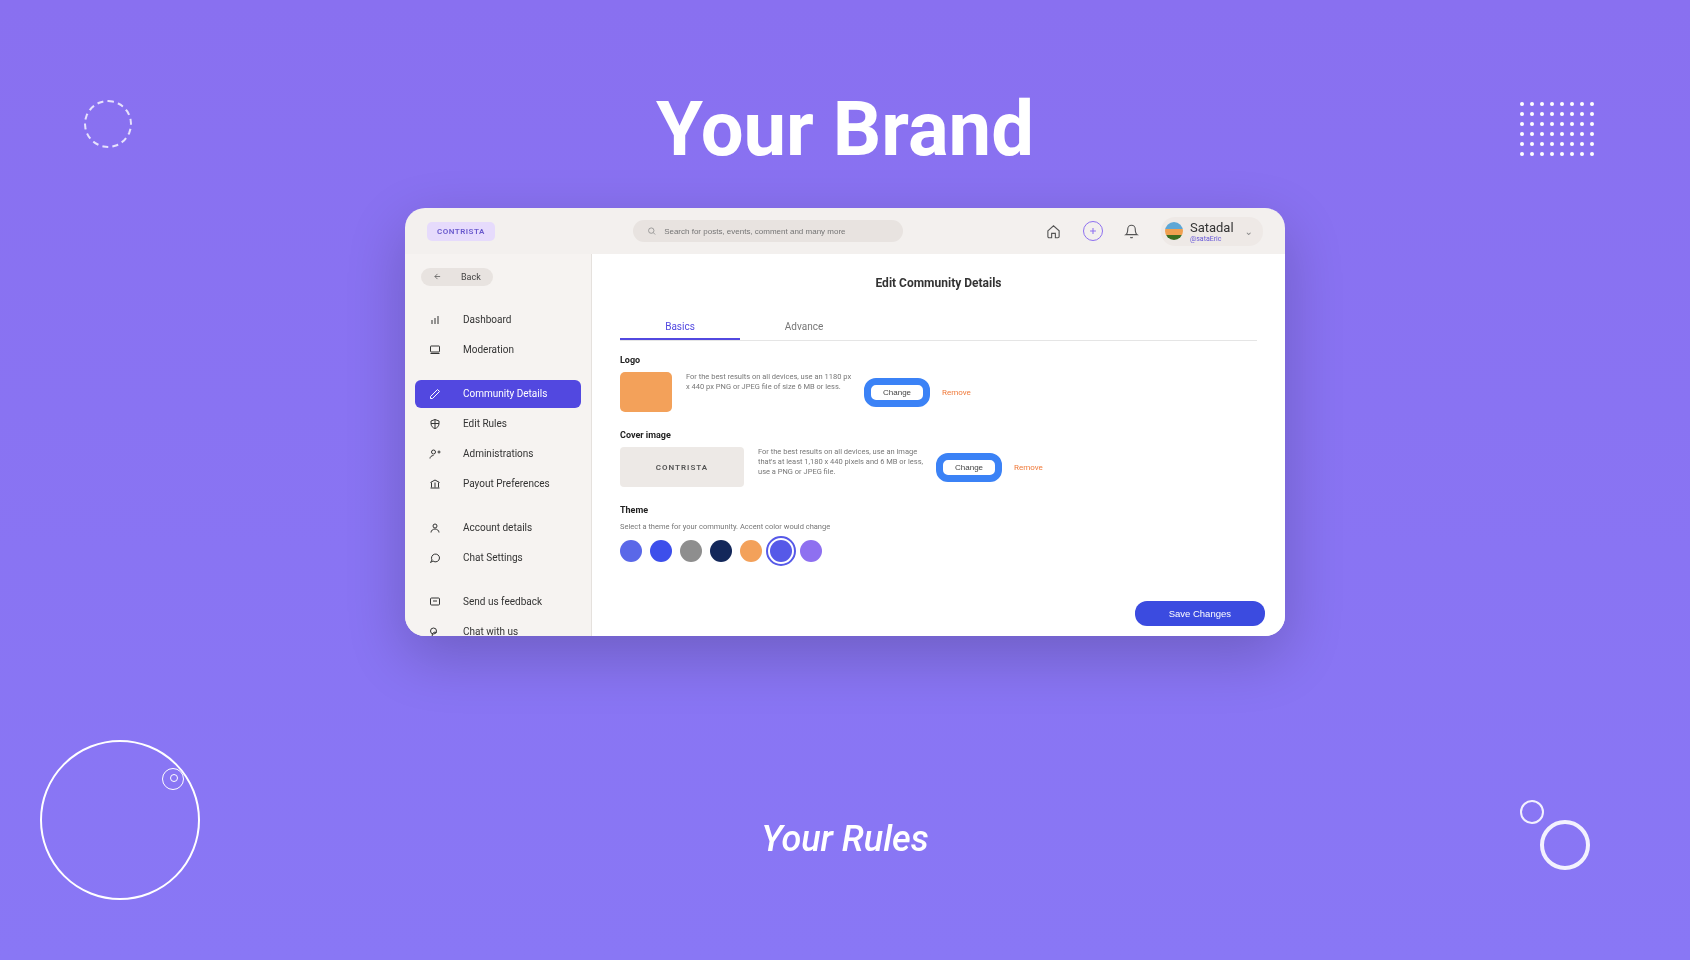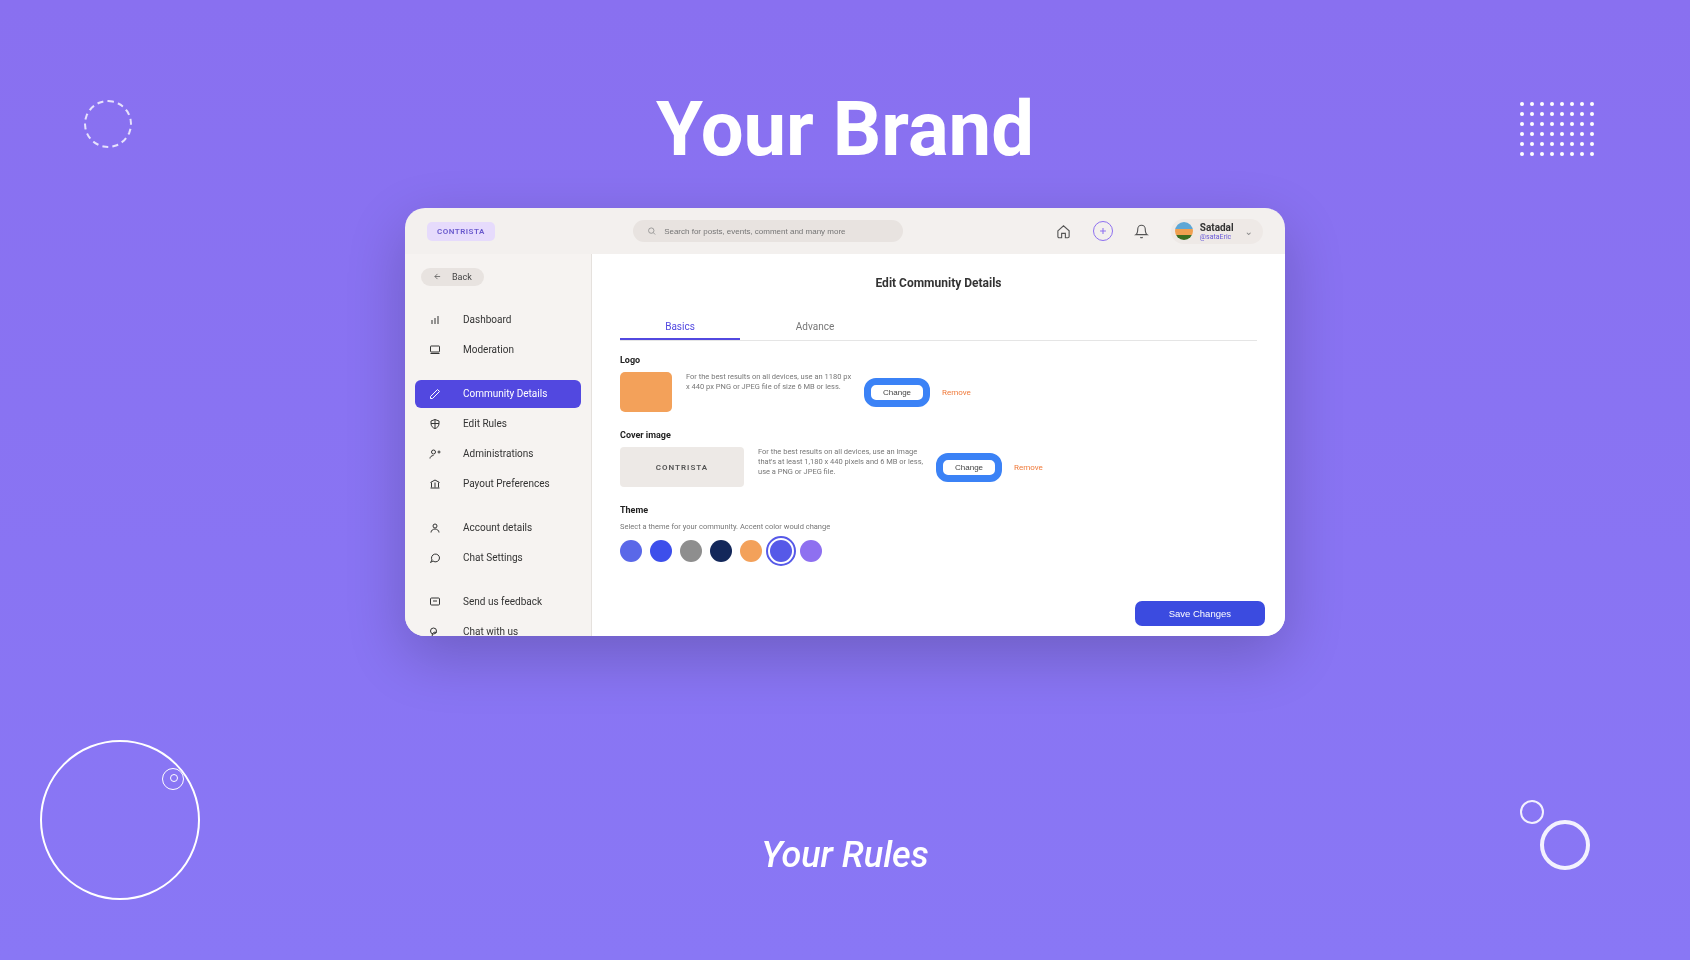--- a/index.html
+++ b/index.html
@@ -18,21 +18,21 @@
   text-align: center;
   margin-top: 84px;
 }
 .hero-subtitle {
   color: #fff;
   font-size: 36px;
   font-style: italic;
   font-weight: 500;
   text-align: center;
   position: absolute;
-  bottom: 84px;
+  bottom: 100px;
   width: 100%;
 }
 .deco-dotted-circle {
   position: absolute;
   top: 100px; left: 84px;
   width: 48px; height: 48px;
   border: 2px dashed #fff;
   border-radius: 50%;
   opacity: 0.8;
 }
@@ -151,33 +151,33 @@
 .user-chip {
   display: flex; align-items: center; gap: 7px;
   background: #eee9e6;
   border-radius: 14px;
   padding: 3px 10px 3px 4px;
 }
 .avatar {
   width: 18px; height: 18px; border-radius: 50%;
   background: linear-gradient(180deg,#5ea7d6 40%,#f0a050 40%,#f0a050 70%,#3b6e20 70%);
 }
-.user-chip .name { font-size: 10px; color: #333; font-weight: 700; }
+.user-chip .name { font-size: 13px; color: #333; font-weight: 400; }
 .user-chip .handle { font-size: 7px; color: #6858d8; }
 .chev { color: #888; font-size: 10px; margin-left: 4px; }
 
 .body { display: flex; height: calc(100% - 46px); }
 .sidebar {
   width: 187px;
   padding: 12px 6px;
   border-right: 1px solid #e5e1dd;
   background: #f6f3f1;
 }
 .back-pill {
-  display: inline-flex; align-items: center; gap: 10px;
+  display: inline-flex; align-items: center; gap: 19px;
   background: #e8e3e0; border-radius: 12px;
   padding: 4px 12px;
   font-size: 9px; color: #444;
   margin-left: 10px; margin-bottom: 18px; justify-content: center;
 }
 .nav-group { margin-bottom: 16px; }
 .nav-item {
   display: flex; align-items: center; gap: 22px;
   padding: 8px 14px;
   font-size: 10px; color: #333;
@@ -193,21 +193,21 @@
 
 .main {
   flex: 1;
   background: #fff;
   padding: 22px 28px;
   overflow: hidden;
   position: relative;
 }
 .page-title { font-size: 12px; font-weight: 700; color: #333; margin-bottom: 25px; text-align: center; }
 .tabs {
-  display: flex; gap: 15px;
+  display: flex; gap: 4px;
   border-bottom: 1px solid #e5e5e5;
   margin-bottom: 14px;
 }
 .tab {
   padding: 6px 0;
   width: 120px;
   text-align: center;
   font-size: 10px;
   color: #777;
   cursor: pointer;
@@ -248,21 +248,21 @@
 .swatch.selected { outline: 2px solid #5659e8; outline-offset: 2px; }
 
 .save-bar {
   position: absolute;
   bottom: 10px; right: 20px;
 }
 .btn-primary {
   background: #3b4be0;
   color: #fff;
   border: none;
-  border-radius: 7px;
+  border-radius: 12px;
   padding: 7px 34px;
   font-size: 9.5px;
   cursor: pointer;
 }
 svg { display: block; }
 </style>
 </head>
 <body>
 
 <div class="hero-title">Your Brand</div>

